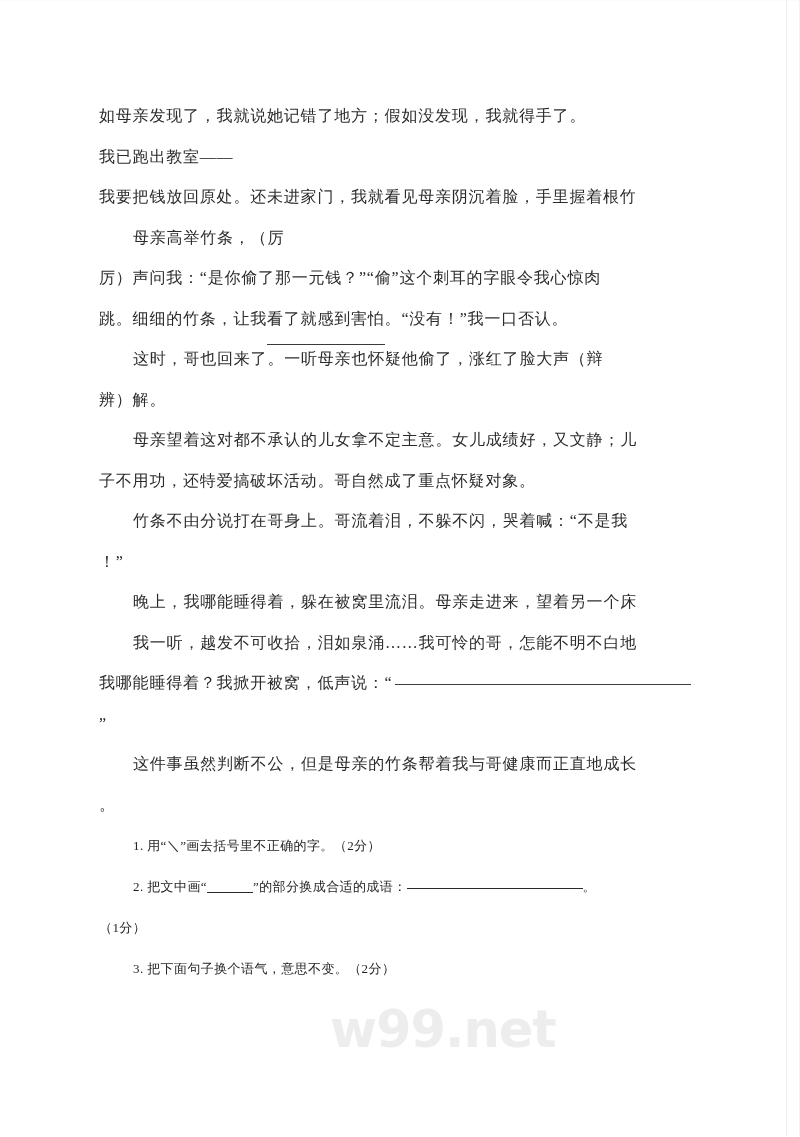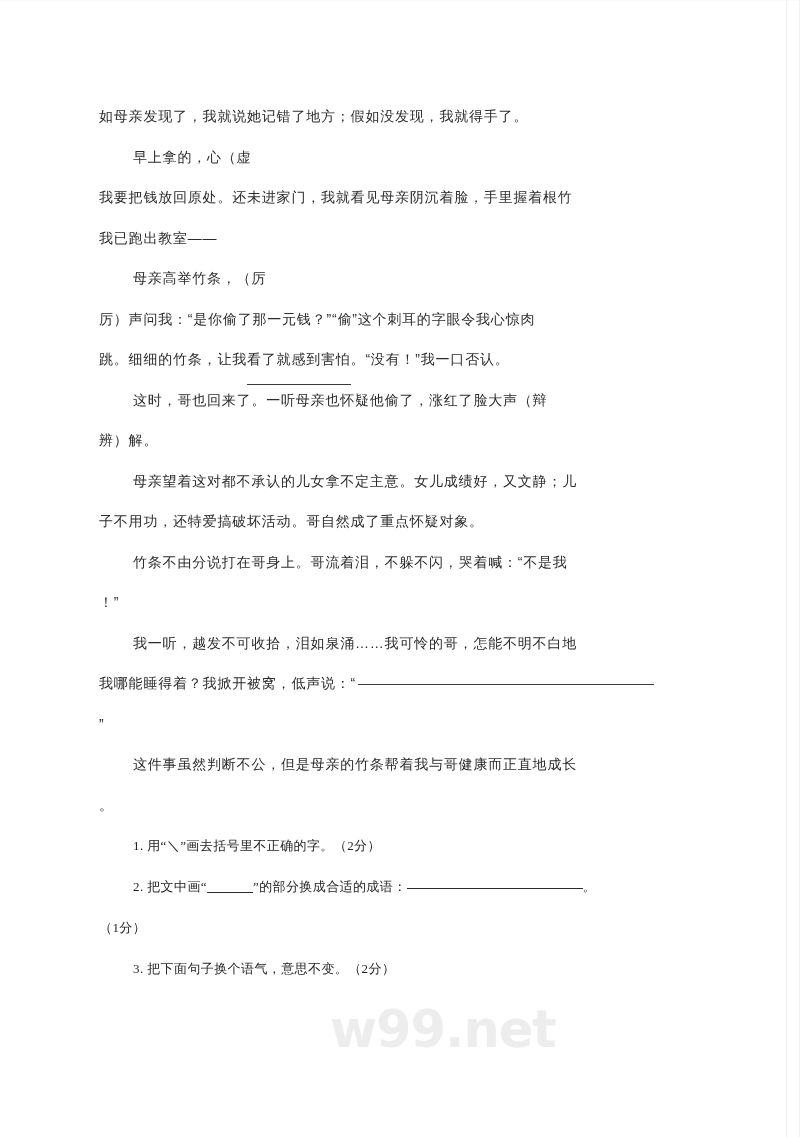--- a/index.html
+++ b/index.html
@@ -57,22 +57,22 @@
   .content {
     position: absolute;
     left: 99px;
     top: 96px;
     width: 612px;
     z-index: 3;
   }
 
   
   .line {
-    font-family: Liberation Sans, sans-serif;
-    font-size: 14px;
+    font-family: Liberation Serif, serif;
+    font-size: 16px;
     line-height: 40.5px;
     color: #2b2b2b;
     white-space: pre;
     letter-spacing: 0.8px;
     font-synthesis: none;
   }
   .line.indent {
     text-indent: 34px;
   }
   .line.kai {
@@ -123,34 +123,34 @@
 <div class="page">
 
   <div class="scan-edge-top"></div>
   <div class="scan-edge-right"></div>
 
   <div class="watermark">w99.net</div>
 
   <div class="content">
 
     <div class="line kai">如母亲发现了，我就说她记错了地方；假如没发现，我就得手了。</div>
-    <div class="line kai indent">早上拿的，心（虚</div>
+    <div class="line kai">我已跑出教室——</div>
     <div class="line kai">我要把钱放回原处。还未进家门，我就看见母亲阴沉着脸，手里握着根竹</div>
-    <div class="line kai">我已跑出教室——</div>
     <div class="line kai indent">母亲高举竹条，（厉</div>
     <div class="line kai">厉）声问我：“是你偷了那一元钱？”“偷”这个刺耳的字眼令我心惊肉</div>
 
     <div class="line kai"><span>跳。细细的竹条，让我</span><span class="u">看了就感到害怕</span><span>。“没有！”我一口否认。</span></div>
 
     <div class="line kai indent">这时，哥也回来了。一听母亲也怀疑他偷了，涨红了脸大声（辩</div>
     <div class="line kai">辨）解。</div>
     <div class="line kai indent">母亲望着这对都不承认的儿女拿不定主意。女儿成绩好，又文静；儿</div>
     <div class="line kai">子不用功，还特爱搞破坏活动。哥自然成了重点怀疑对象。</div>
     <div class="line kai indent">竹条不由分说打在哥身上。哥流着泪，不躲不闪，哭着喊：“不是我</div>
     <div class="line kai">！”</div>
+    <div class="line kai indent">晚上，我哪能睡得着，躲在被窝里流泪。母亲走进来，望着另一个床</div>
     <div class="line kai indent">我一听，越发不可收拾，泪如泉涌……我可怜的哥，怎能不明不白地</div>
 
     <div class="line kai"><span>我哪能睡得着？我掀开被窝，低声说：“</span><span class="rule-inline"></span></div>
 
     <div class="line kai">”</div>
     <div class="line kai indent">这件事虽然判断不公，但是母亲的竹条帮着我与哥健康而正直地成长</div>
     <div class="line kai">。</div>
 
     <div class="q indent"><span>1.</span><span> 用“＼”画去括号里不正确的字。（2分）</span></div>
 

